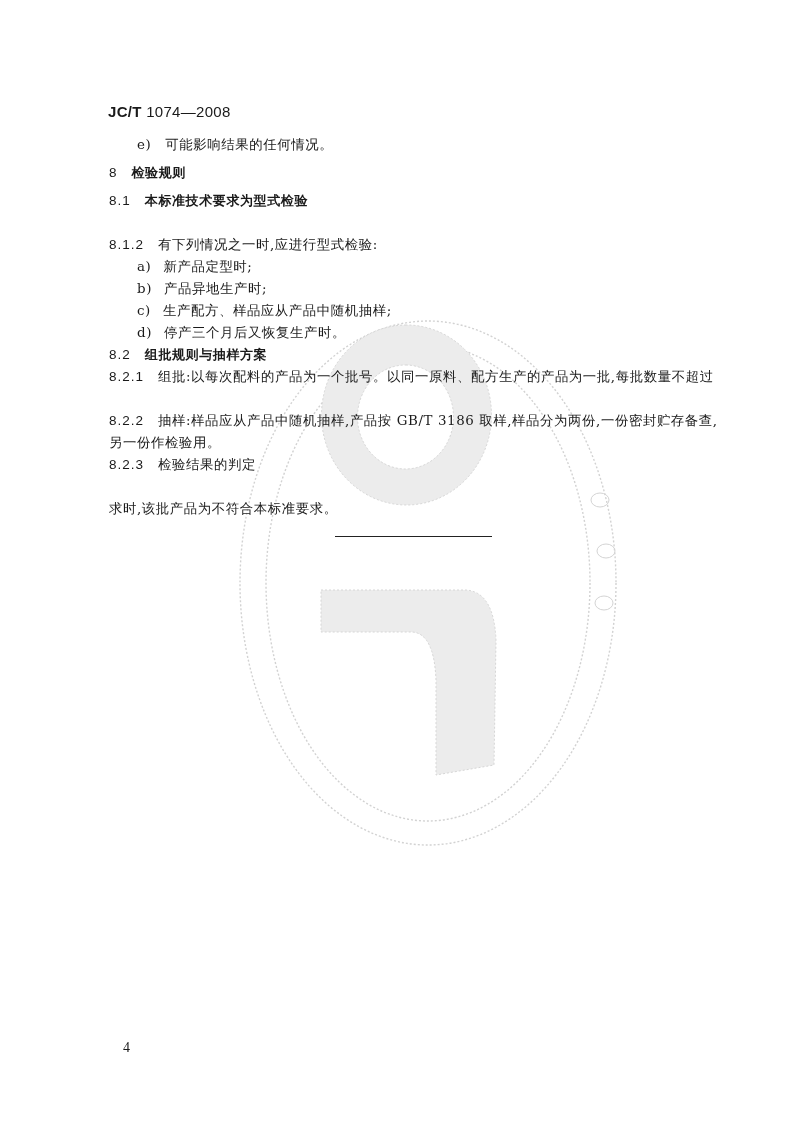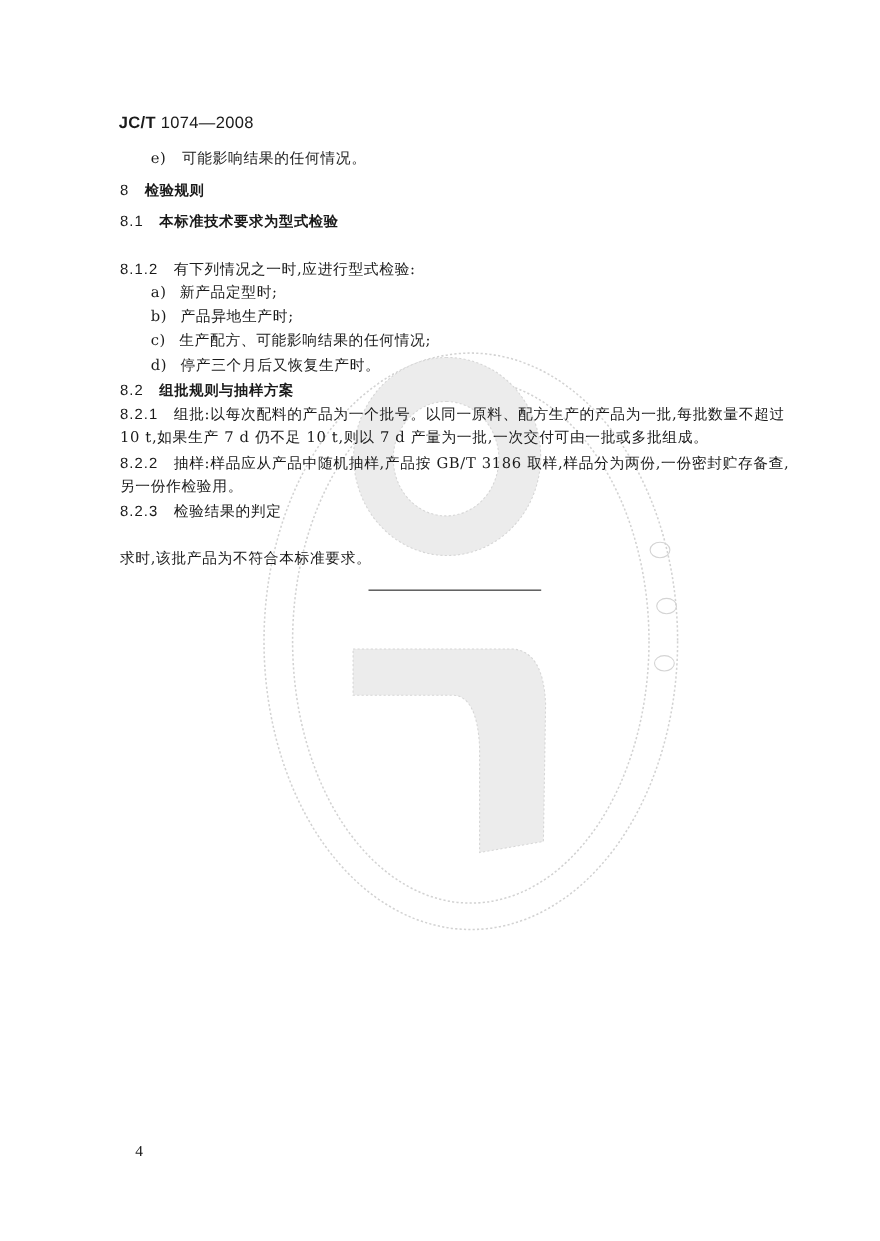--- a/index.html
+++ b/index.html
@@ -60,35 +60,32 @@
     <span class="num-label">8.1.2</span><span class="gap" style="width:14px"></span><span>有下列情况之一时,应进行型式检验:</span>
   </div>
 
   <div class="line" style="left:121px; top:258px;">
     <span>a)</span><span class="gap" style="width:12px"></span><span>新产品定型时;</span>
   </div>
   <div class="line" style="left:121px; top:280px;">
     <span>b)</span><span class="gap" style="width:12px"></span><span>产品异地生产时;</span>
   </div>
   <div class="line" style="left:121px; top:302px;">
-    <span>c)</span><span class="gap" style="width:12px"></span><span>生产配方、可能影响结果的任何情况;</span>
+    <span>c)</span><span class="gap" style="width:12px"></span><span>生产配方、样品应从产品中随机抽样;</span>
   </div>
   <div class="line" style="left:121px; top:324px;">
     <span>d)</span><span class="gap" style="width:12px"></span><span>停产三个月后又恢复生产时。</span>
   </div>
 
   <div class="line h" style="left:93px; top:346px;">
     <span class="num-label">8.2</span><span class="gap" style="width:14px"></span><span>组批规则与抽样方案</span>
   </div>
 
   <div class="line" style="left:93px; top:368px;">
     <span class="num-label">8.2.1</span><span class="gap" style="width:14px"></span><span>组批:以每次配料的产品为一个批号。以同一原料、配方生产的产品为一批,每批数量不超过</span>
-  </div>
-  <div class="line" style="left:93px; top:390px;">
-    <span>10 t,如果生产 7 d 仍不足 10 t,则以 7 d 产量为一批,一次交付可由一批或多批组成。</span>
   </div>
 
   <div class="line" style="left:93px; top:412px;text-align:center;">
     <span class="num-label">8.2.2</span><span class="gap" style="width:14px"></span><span>抽样:样品应从产品中随机抽样,产品按 GB/T 3186 取样,样品分为两份,一份密封贮存备查,</span>
   </div>
   <div class="line" style="left:93px; top:434px;">
     <span>另一份作检验用。</span>
   </div>
 
   <div class="line" style="left:93px; top:456px;">

